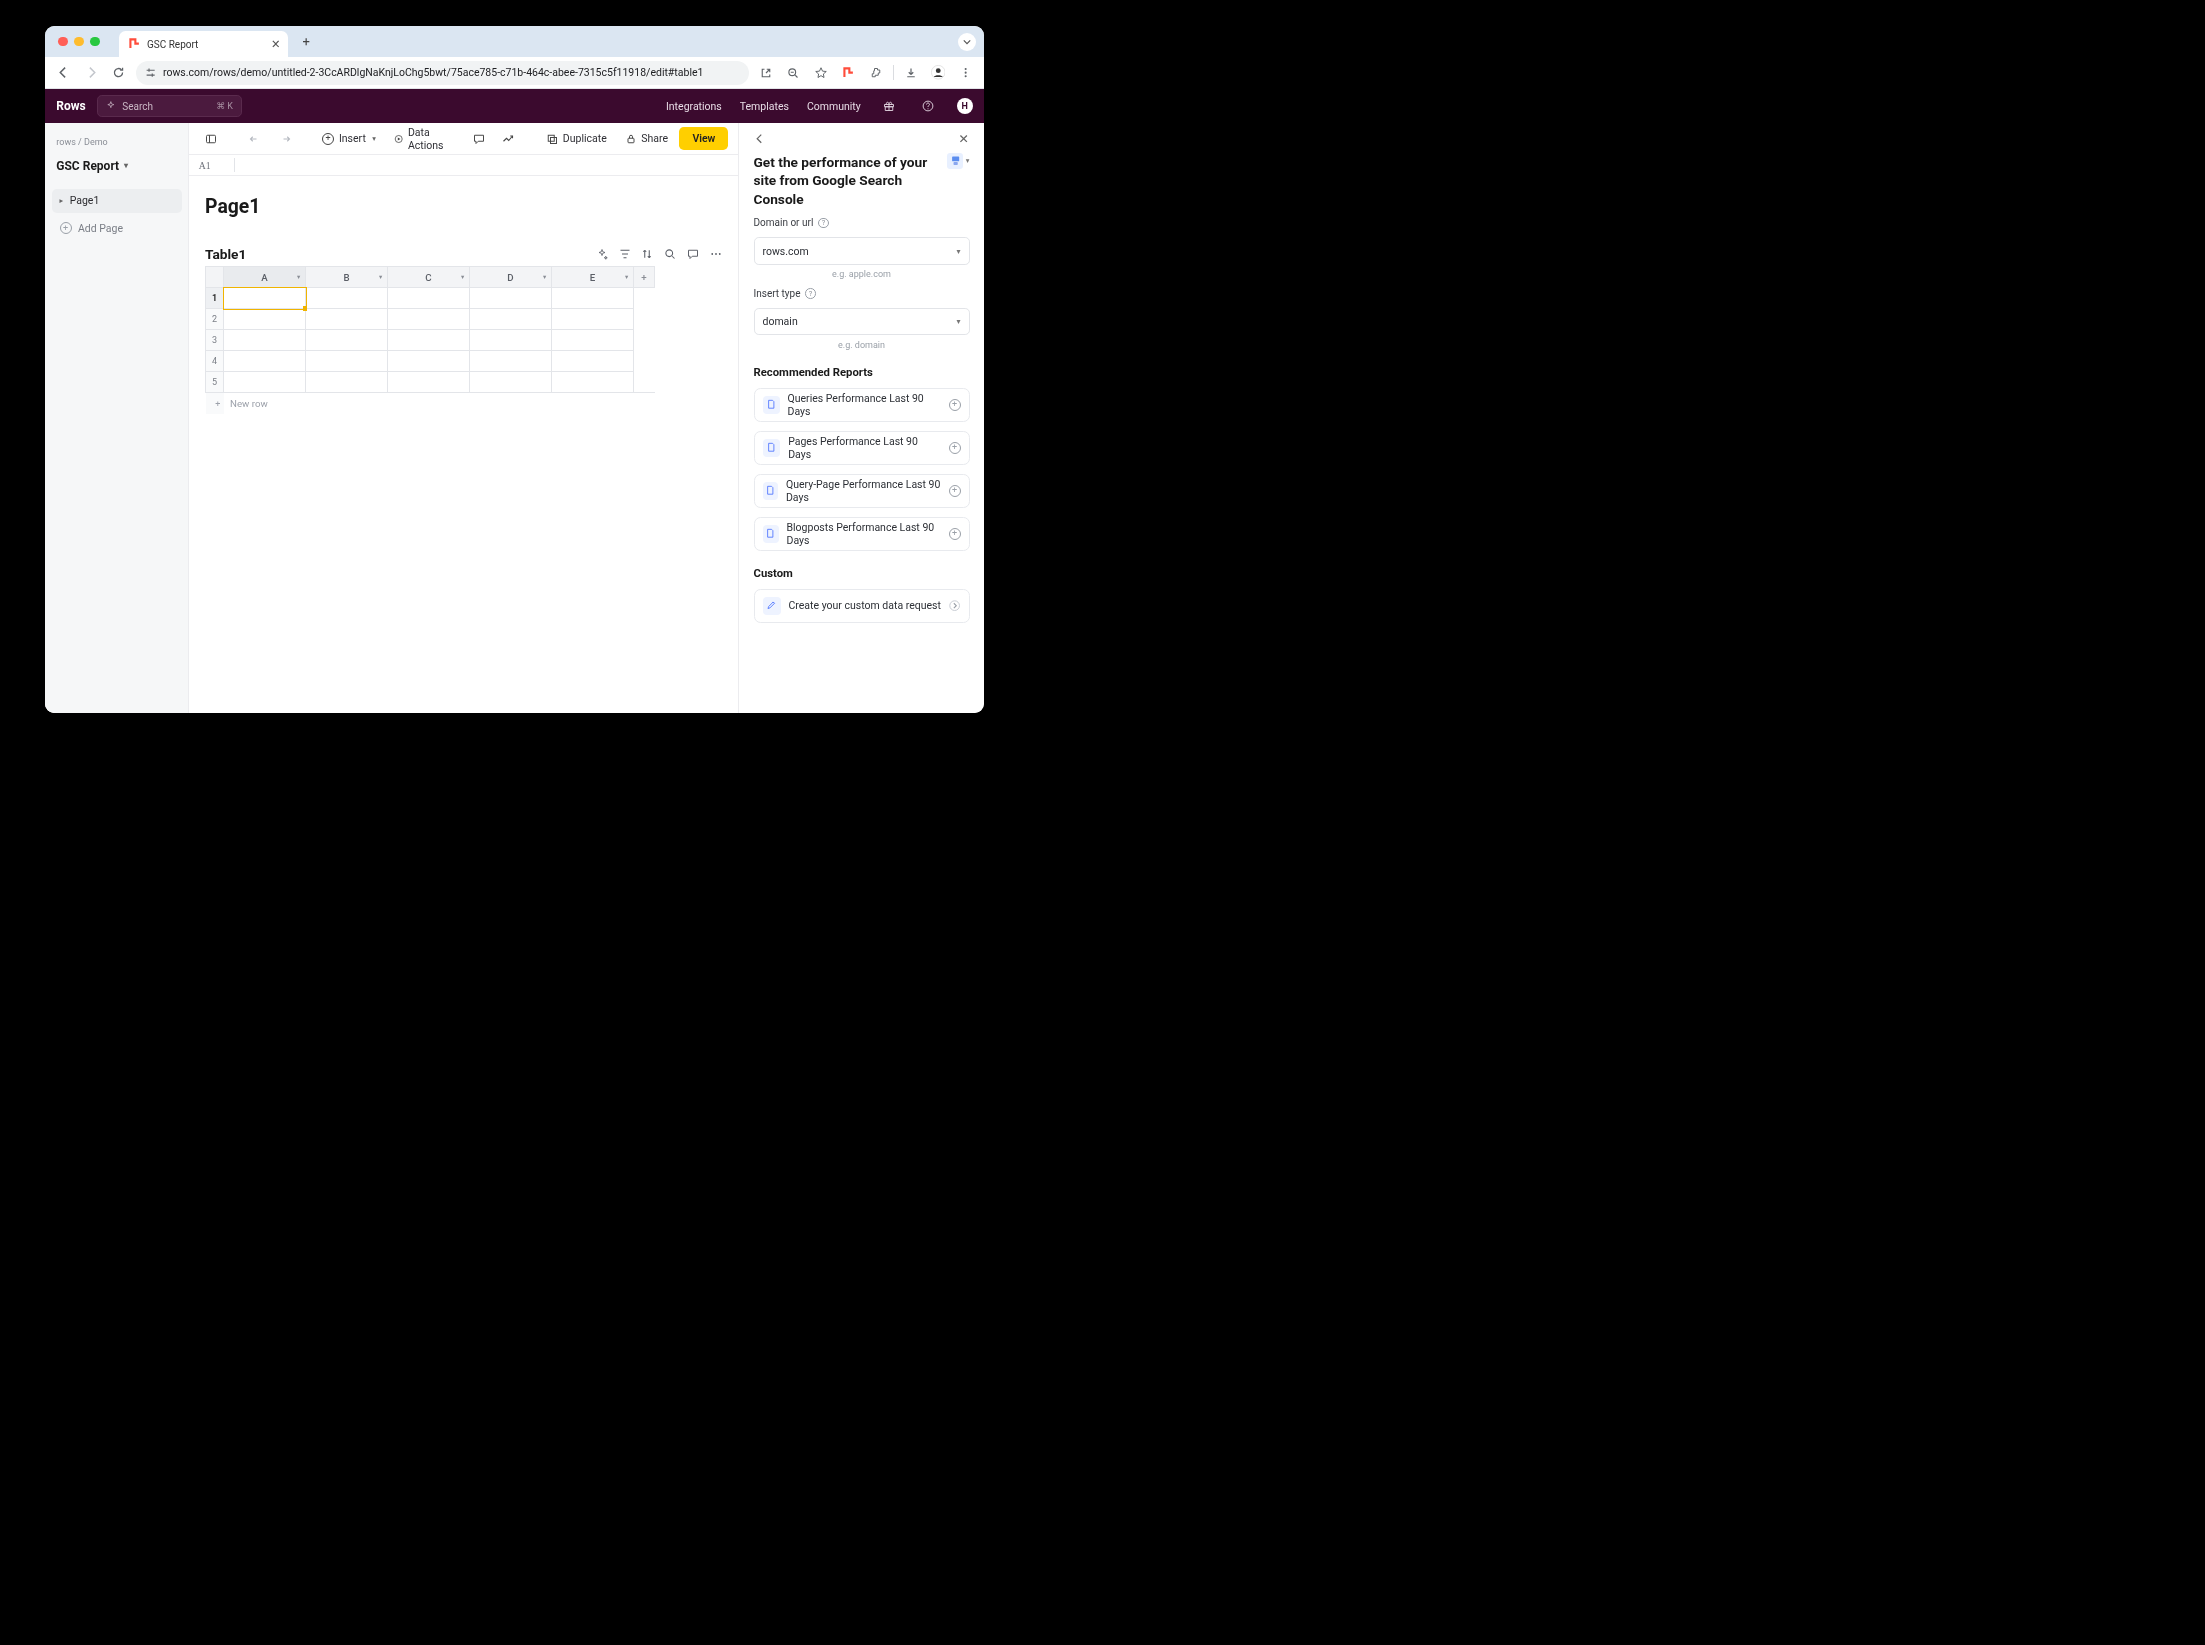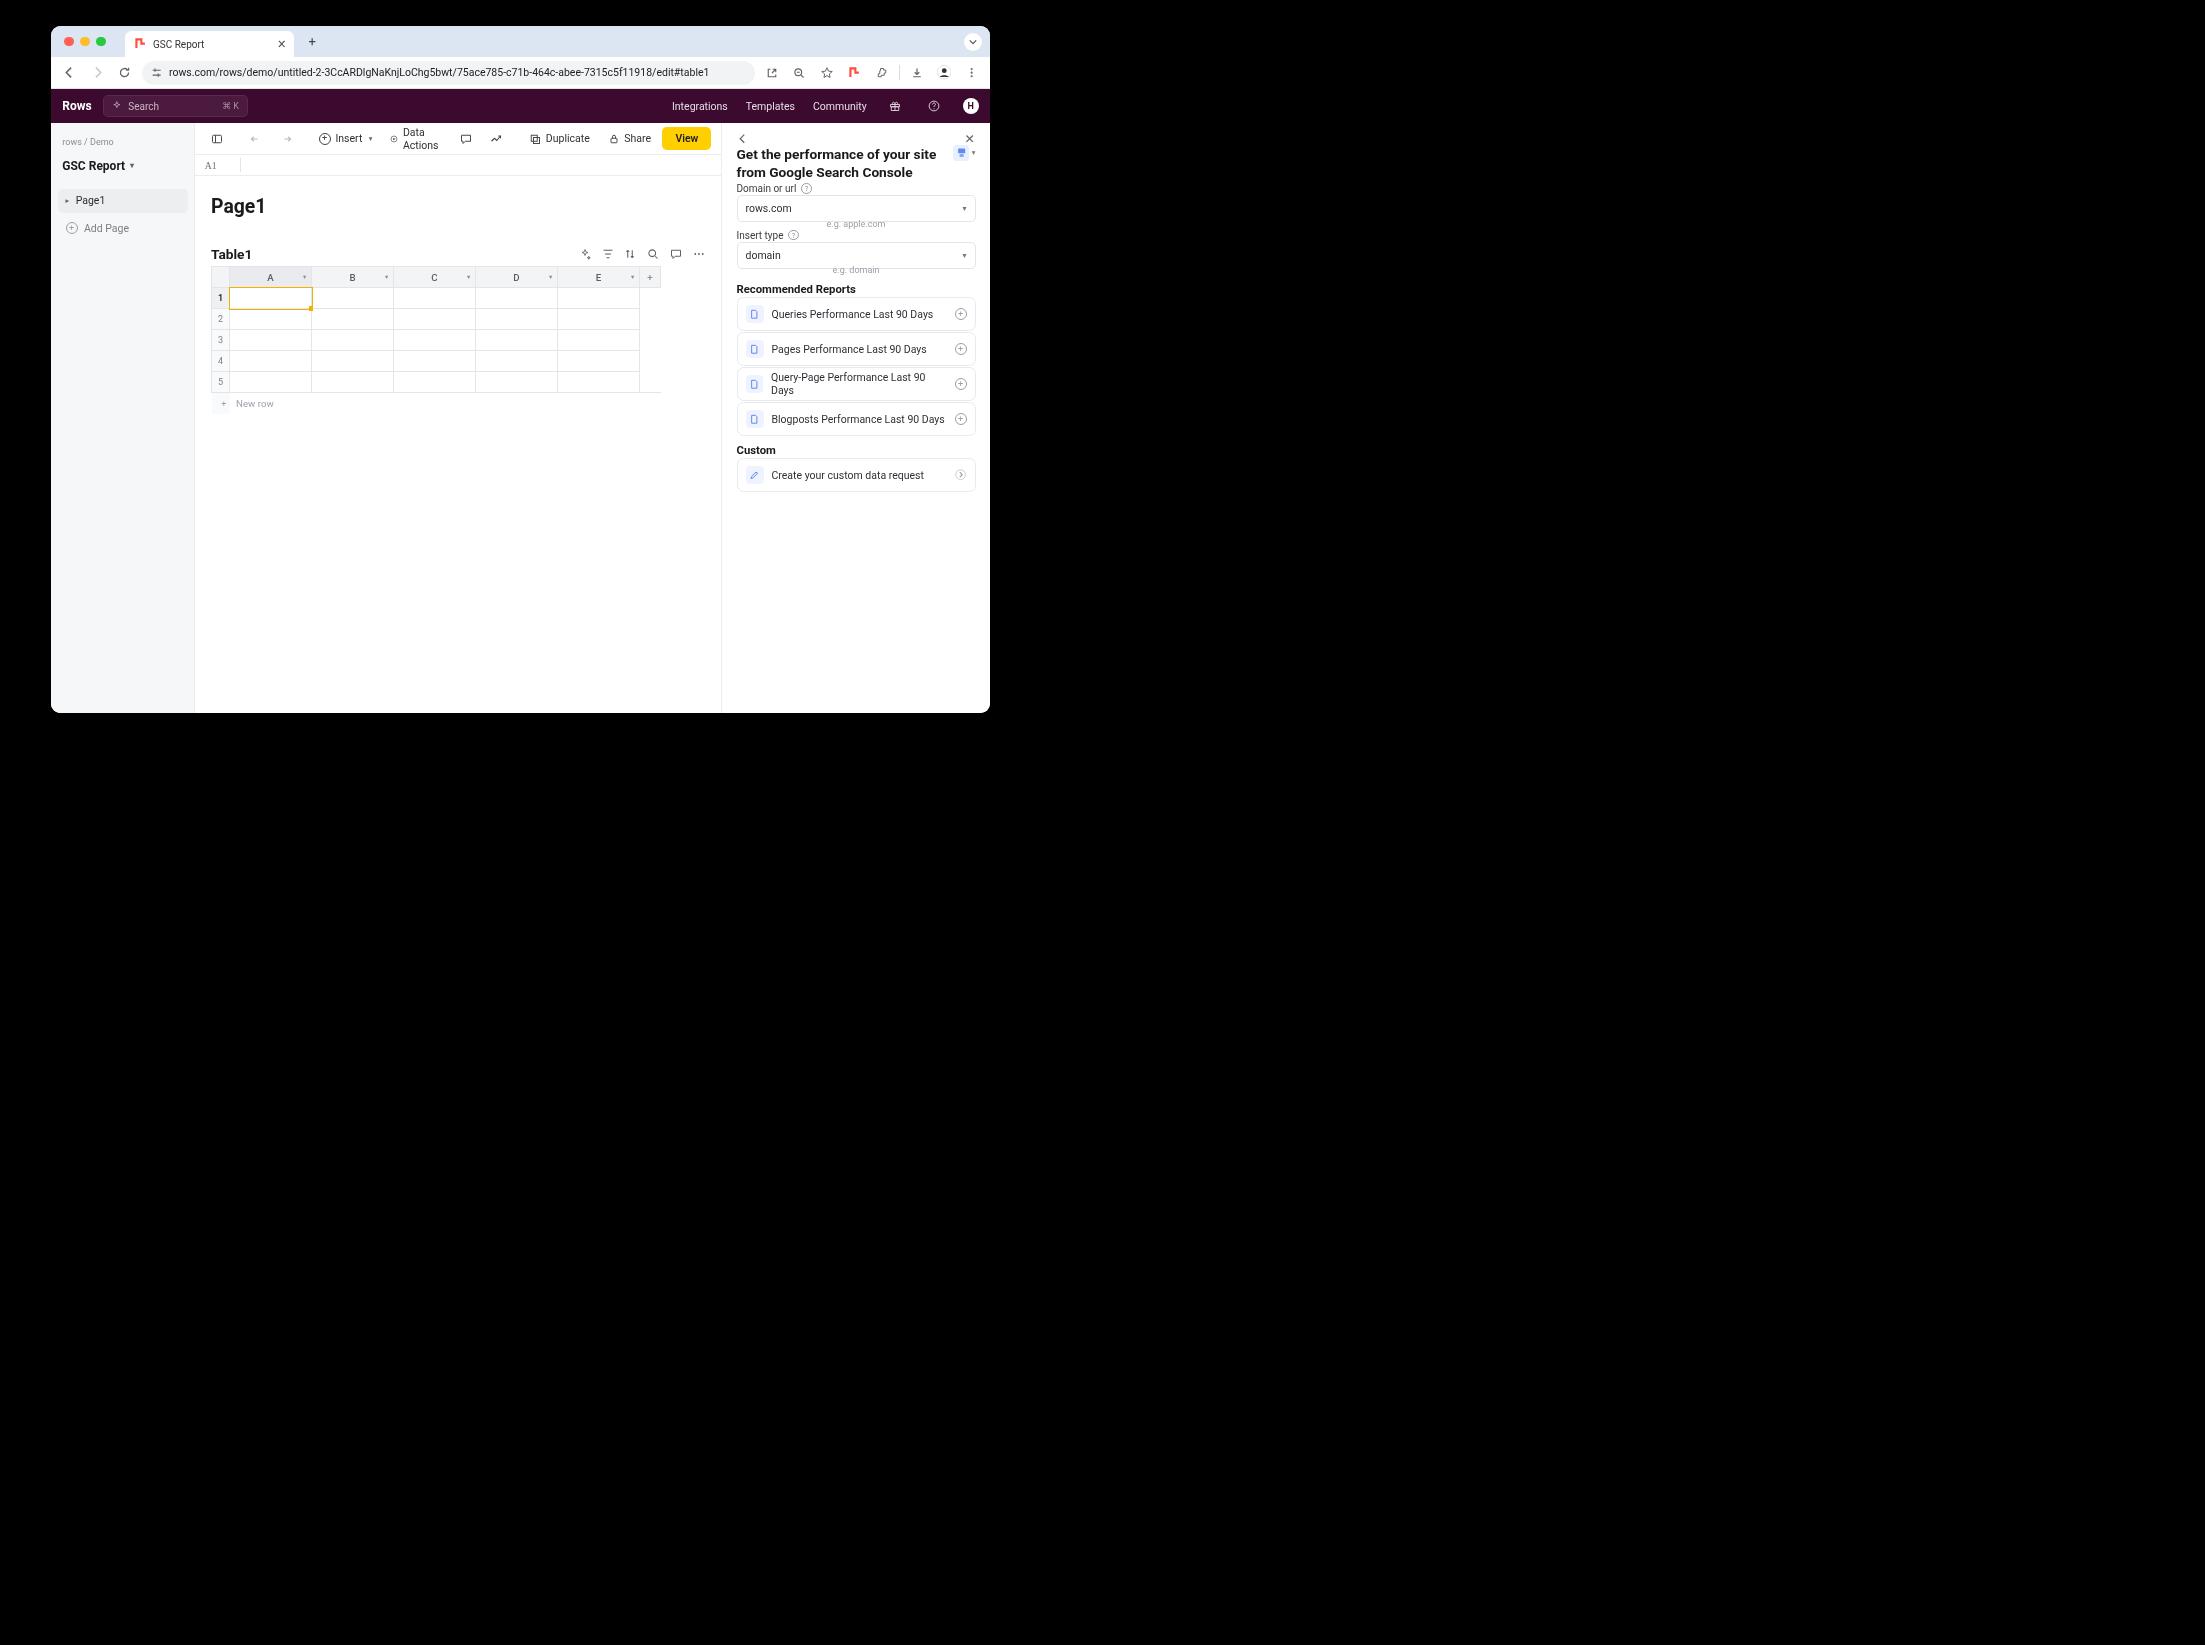--- a/index.html
+++ b/index.html
@@ -8,21 +8,21 @@
     background: #000;
     width: 1029px;
     height: 768px;
     position: relative;
     font-size: 10.5px;
     color: #1a1a1a;
   }
   
   .browser {
     position: absolute;
-    top: 26px; left: 51px;
+    top: 26px; left: 45px;
     width: 939px; height: 687px;
     background: #fff;
     border-radius: 9.7px;
     overflow: hidden;
     box-shadow: 0 8px 32px rgba(0,0,0,0.5);
   }
   
   .tabstrip {
     height: 31px;
     background: #dbe6f2;
@@ -119,21 +119,21 @@
   .sheet .rowhdr{width:18px;background:#f9fafb;text-align:center;color:#7b7f87;font-size:9px;}
   .sheet .rowhdr.activerow{background:#eef0f3;color:#222;font-weight:600;}
   .sheet .addcol{width:21px;text-align:center;color:#8a8e96;cursor:pointer;background:#f3f4f6;}
   .sheet td.sel{outline:1.6px solid #f0b400;outline-offset:-0.8px;position:relative;}
   .sheet td.sel::after{content:"";position:absolute;right:-2.4px;bottom:-2.4px;width:4.8px;height:4.8px;background:#f0b400;}
   .colcaret{position:absolute;right:4.8px;top:50%;transform:translateY(-50%);font-size:6.5px;color:#8a8e96;}
   .newrow td{color:#9ca1aa;padding-left:6.5px;border:none;border-top:0.8px solid #e3e5e9;}
   .newrow .rowhdr{color:#9ca1aa;}
 
   
-  .rpanel{width:269px;border-left:0.8px solid #ececef;padding:9.7px 14.5px 14.5px 14.5px;display:flex;flex-direction:column;gap:1px;overflow:auto;}
+  .rpanel{width:246px;border-left:0.8px solid #ececef;padding:9.7px 14.5px 14.5px 14.5px;display:flex;flex-direction:column;gap:9px;overflow:auto;}
   .rp-top{display:flex;align-items:center;justify-content:space-between;color:#666;}
   .rp-top .back, .rp-top .close{cursor:pointer;font-size:11.3px;}
   .rp-titlebar{display:flex;gap:8px;align-items:flex-start;}
   .rp-title{font-size:13.7px;font-weight:700;line-height:1.35;flex:1;}
   .src-icon{width:16px;height:16px;border-radius:3.2px;background:#e8f0ff;display:flex;align-items:center;justify-content:center;flex-shrink:0;}
   .src-icon svg{width:11.3px;height:11.3px;}
   .field-label{font-size:10px;color:#3a3d43;display:flex;align-items:center;gap:4.8px;margin-top:0;}
   .help{width:10.5px;height:10.5px;border:1px solid #9aa0a8;border-radius:50%;font-size:7.3px;color:#8a8e96;display:flex;align-items:center;justify-content:center;}
   .select{border:0.8px solid #e2e4e8;border-radius:4.8px;height:27.4px;display:flex;align-items:center;padding:0 8px;font-size:10.5px;color:#2c2f35;background:#fff;cursor:pointer;}
   .select .caret{margin-left:auto;font-size:8px;color:#777;}

